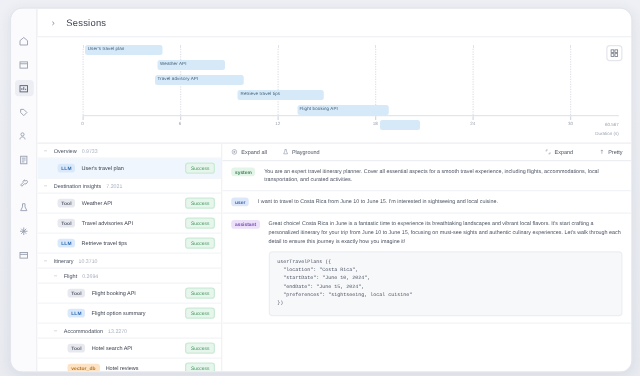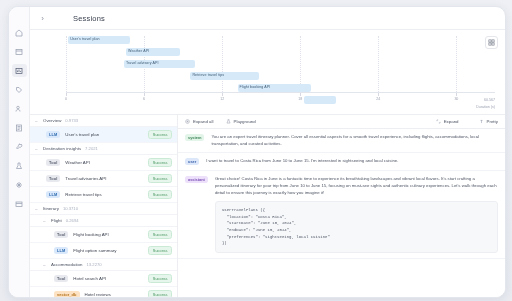--- a/index.html
+++ b/index.html
@@ -52,21 +52,21 @@
     display: flex; align-items: center;
     padding-left: 6px;
     flex: 0 0 23px;
   }
   .chev {
     width: 13px; height: 13px;
     display:flex;align-items:center;justify-content:center;
     color:#8d94a4; font-size:8px;
   }
   .topbar-title {
-    margin-left: 24px;
+    margin-left: 4px;
     font-size: 7.5px;
     color: #3c4250;
     letter-spacing: .2px;
   }
   
   .timeline {
     position: relative;
     height: 85px;
     flex: 0 0 85px;
     border-bottom: 1px solid #edeef2;

